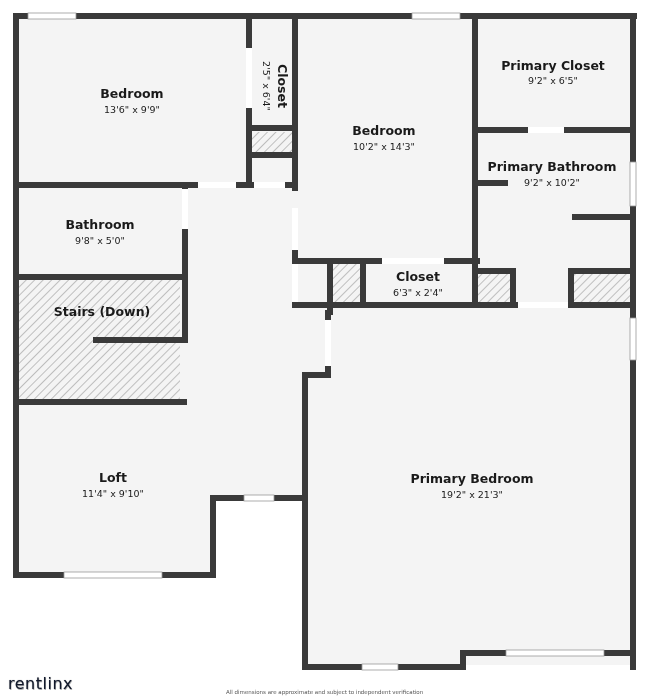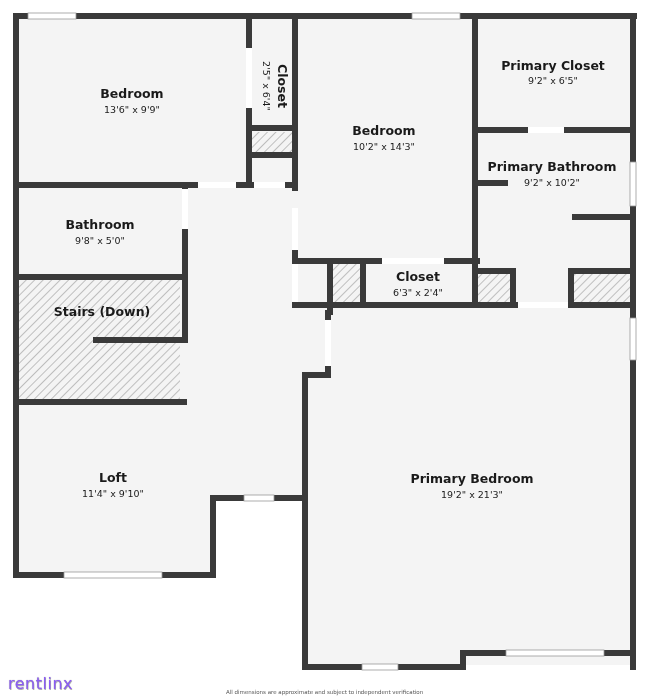--- a/index.html
+++ b/index.html
@@ -6,21 +6,21 @@
     body { width: 650px; height: 700px; position: relative; overflow: hidden; font-family: "DejaVu Sans", sans-serif; }
     #plan { position: absolute; left: 0; top: 0; width: 650px; height: 700px; }
     .room-fill { fill: #f4f4f4; }
     .wall { fill: #3a3a3a; }
     .opening { fill: #ffffff; }
     .win { fill: #ffffff; stroke: #9a9a9a; stroke-width: 0.8; }
     .hatch-box { fill: url(#hatch); }
     .lbl-name { font-family: "DejaVu Sans", sans-serif; font-weight: bold; font-size: 12.5px; fill: #1a1a1a; text-anchor: middle; }
     .lbl-dim { font-family: "DejaVu Sans", sans-serif; font-size: 9.5px; fill: #1a1a1a; text-anchor: middle; }
     .footer-note { position: absolute; left: 226px; top: 689px; font-family: "DejaVu Sans", sans-serif; font-size: 5.5px; color: #555; white-space: nowrap; }
-    .brand { position: absolute; left: 8px; top: 674px; font-family: "DejaVu Sans", sans-serif; font-size: 16px; color: #8b5cf6; letter-spacing: 0.5px; text-shadow: 0 0 1px #9a9a9a, 0.5px 0.5px 0 #b0b0b0; }
+    .brand { position: absolute; left: 8px; top: 674px; font-family: "DejaVu Sans", sans-serif; font-size: 16px; color: #0f172a; letter-spacing: 0.5px; text-shadow: 0 0 1px #9a9a9a, 0.5px 0.5px 0 #b0b0b0; }
   </style>
 </head>
 <body>
 
 <svg id="plan" viewBox="0 0 650 700" xmlns="http://www.w3.org/2000/svg">
   <defs>
     <pattern id="hatch" patternUnits="userSpaceOnUse" width="6" height="6" patternTransform="rotate(45)">
       <rect width="6" height="6" fill="#f4f4f4"></rect>
       <line x1="0" y1="0" x2="0" y2="6" stroke="#9a9a9a" stroke-width="1.2"></line>
     </pattern>

